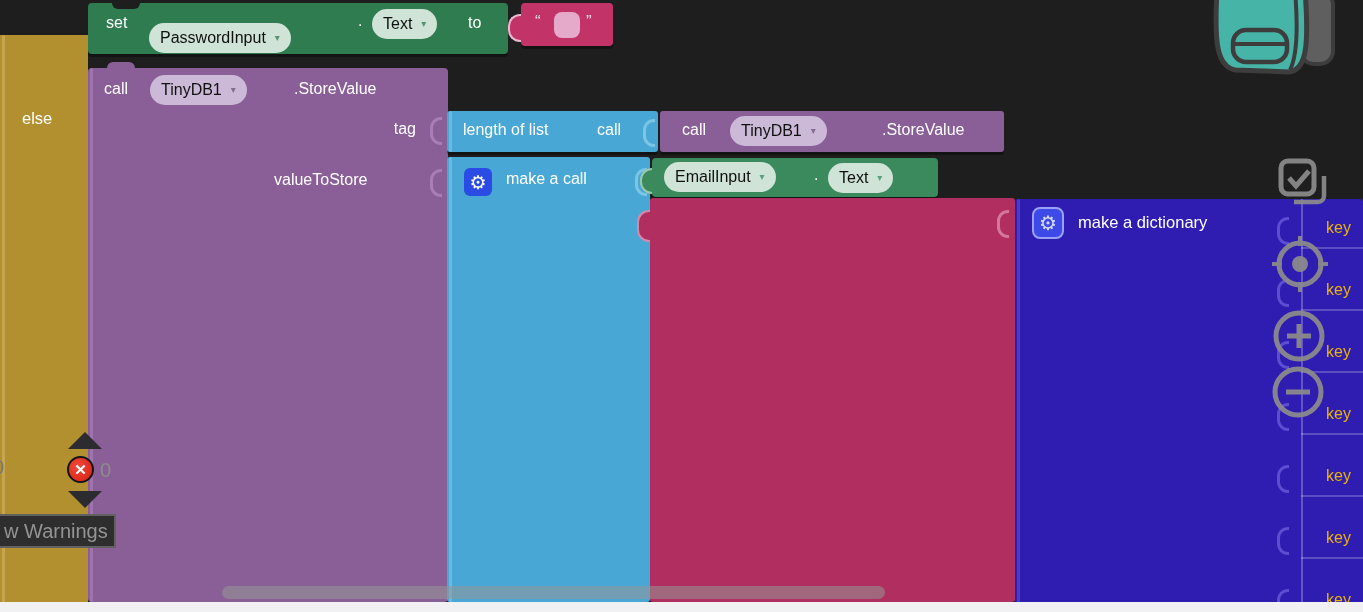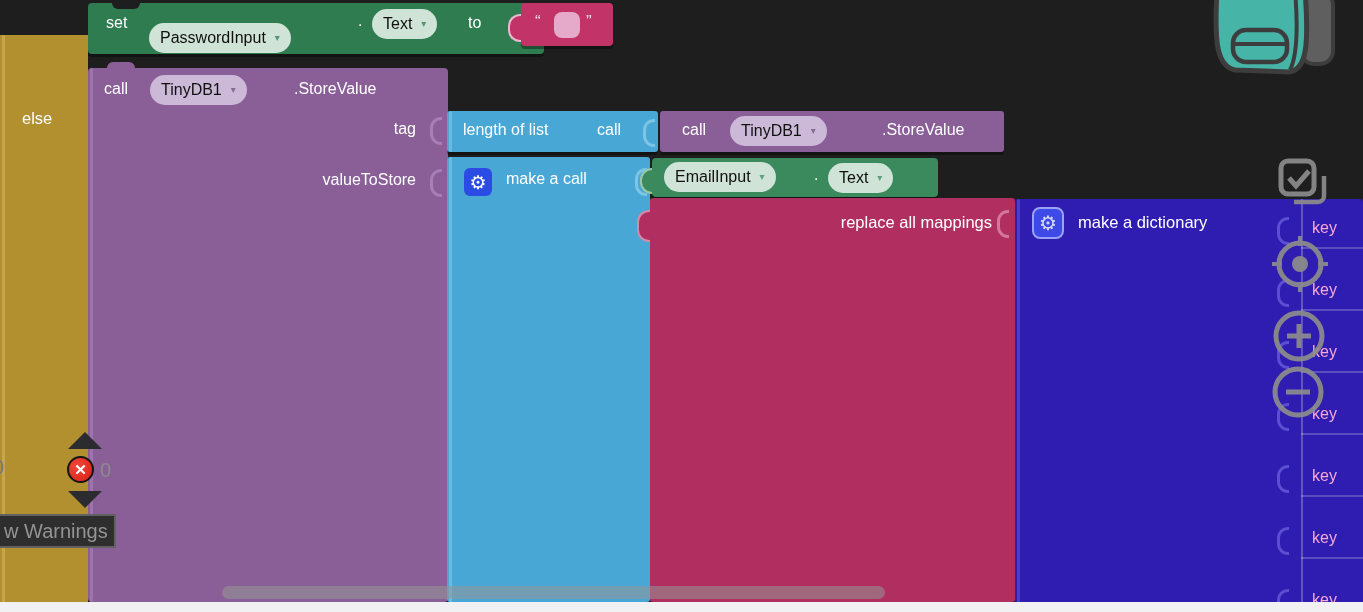--- a/index.html
+++ b/index.html
@@ -23,21 +23,21 @@
   .socket{position:absolute;width:9px;height:22px;border:3px solid #fff;border-right:none;
     border-radius:11px 0 0 11px;background:transparent;}
   .tab{position:absolute;border-radius:12px 0 0 12px;}
   .notch-down{position:absolute;height:6px;width:28px;background:var(--bg);border-radius:0 0 6px 6px;}
   .notch-up{position:absolute;height:7px;width:28px;border-radius:6px 6px 0 0;}
   .gear-badge{
     position:absolute;display:flex;align-items:center;justify-content:center;
     border-radius:6px;color:#fff;cursor:pointer;
   }
   .dict-key-row{position:absolute;left:0;width:100%;height:30px;}
-  .dict-key-label{position:absolute;left:42px;top:0;color:#f9a8d4;font-size:16px;}
+  .dict-key-label{position:absolute;left:56px;top:0;color:#eab308;font-size:16px;}
   .dict-sep{position:absolute;left:31px;right:0;height:2px;background:rgba(255,255,255,.22);}
   .tri-up{width:0;height:0;border-left:17px solid transparent;border-right:17px solid transparent;
     border-bottom:17px solid var(--tri);}
   .tri-down{width:0;height:0;border-left:17px solid transparent;border-right:17px solid transparent;
     border-top:17px solid var(--tri);}
   .gray-svg{position:absolute;opacity:.92;}
   #tooltip{
     position:absolute;background:var(--tooltipbg);border:2px solid #616161;
     color:#949494;font-size:20px;line-height:30px;padding:0 6px 0 4px;height:30px;white-space:nowrap;
   }
@@ -54,21 +54,21 @@
 </head>
 <body>
 
 <div id="canvas">
 
   <div class="block" style="left:0;top:0;width:88px;height:602px;background:var(--yellow);border-radius:0;margin-top:35px;">
     <div class="stripe" style="background:var(--yellow-light);"></div>
     <span class="lbl abs" style="left:22px;top:74px;font-size:16.5px;">else</span>
   </div>
 
-  <div class="block shadowed" style="left:88px;top:3px;width:420px;height:51px;background:var(--green-set);padding-left:36px;">
+  <div class="block shadowed" style="left:88px;top:3px;width:420px;height:51px;background:var(--green-set);">
     <div class="notch-down" style="left:24px;top:0;"></div>
     <span class="lbl abs" style="left:18px;top:11px;">set</span>
     <span class="dropdown" style="left:61px;top:20px;background:var(--green-dd);">
       <span>PasswordInput</span>
       <span class="dd-arrow" style="color:#2f7c50;">▾</span>
     </span>
     <span class="lbl abs" style="left:270px;top:9px;">.</span>
     <span class="dropdown" style="left:284px;top:6px;background:var(--green-dd);">
       <span>Text</span>
       <span class="dd-arrow" style="color:#2f7c50;">▾</span>
@@ -87,21 +87,21 @@
     <div class="notch-up" style="left:19px;top:-6px;background:var(--purple);"></div>
     <div class="stripe" style="background:var(--purple-light);"></div>
     <span class="lbl abs" style="left:16px;top:12px;">call</span>
     <span class="dropdown" style="left:62px;top:7px;background:var(--purple-dd);">
       <span>TinyDB1</span>
       <span class="dd-arrow" style="color:#6d5579;">▾</span>
     </span>
     <span class="lbl abs" style="left:206px;top:12px;">.StoreValue</span>
     <span class="lbl abs" style="left:240px;top:52px;width:88px;text-align:right;">tag</span>
     <span class="socket" style="left:342px;top:49px;border-color:var(--purple-light);"></span>
-    <span class="lbl abs" style="left:186px;top:103px;width:142px;text-align:right;">valueToStore</span>
+    <span class="lbl abs" style="left:186px;top:103px;width:142px;text-align:left;">valueToStore</span>
     <span class="socket" style="left:342px;top:101px;border-color:var(--purple-light);"></span>
   </div>
 
   <div class="block shadowed" style="left:447px;top:111px;width:211px;height:41px;background:var(--blue);border-radius:3px;">
     <div class="stripe" style="background:var(--blue-light);"></div>
     <span class="lbl abs" style="left:16px;top:10px;">length of list</span>
     <span class="lbl abs" style="left:150px;top:10px;">call</span>
     <span class="socket" style="left:196px;top:8px;border-color:var(--blue-light);"></span>
   </div>
 
@@ -129,21 +129,20 @@
     </span>
     <span class="lbl abs" style="left:162px;top:8px;">.</span>
     <span class="dropdown" style="left:176px;top:5px;background:var(--green-dd);">
       <span>Text</span>
       <span class="dd-arrow" style="color:#3a8a5e;">▾</span>
     </span>
   </div>
 
   <div class="tab" style="left:637px;top:210px;width:15px;height:28px;background:var(--crimson);border:2px solid rgba(255,255,255,.45);border-right:none;"></div>
   <div class="block" style="left:650px;top:198px;width:365px;height:404px;background:var(--crimson);border-radius:3px;">
-    <span class="lbl abs" style="left:80px;top:15px;width:262px;text-align:right;font-size:16.5px;">replace all mappings</span>
     <span class="socket" style="left:347px;top:12px;border-color:var(--crimson-light);"></span>
   </div>
 
   <div class="block" style="left:1015px;top:199px;width:348px;height:413px;background:var(--dict-blue);border-radius:3px;">
     <div class="stripe" style="background:var(--dict-light);"></div>
     <span class="gear-badge" style="left:17px;top:8px;width:28px;height:28px;background:var(--gear-dict-bg);border:2px solid var(--gear-dict-border);border-radius:8px;color:#d8daf2;font-size:20px;">⚙</span>
     <span class="lbl abs" style="left:63px;top:14px;font-size:16.5px;">make a dictionary</span>
     <div class="abs" style="left:286px;top:0;width:2px;height:100%;background:rgba(255,255,255,.25);"></div>
     <div class="abs" style="left:255px;top:0;width:93px;height:100%;">
         <div class="dict-key-row" style="top: 20px;">

